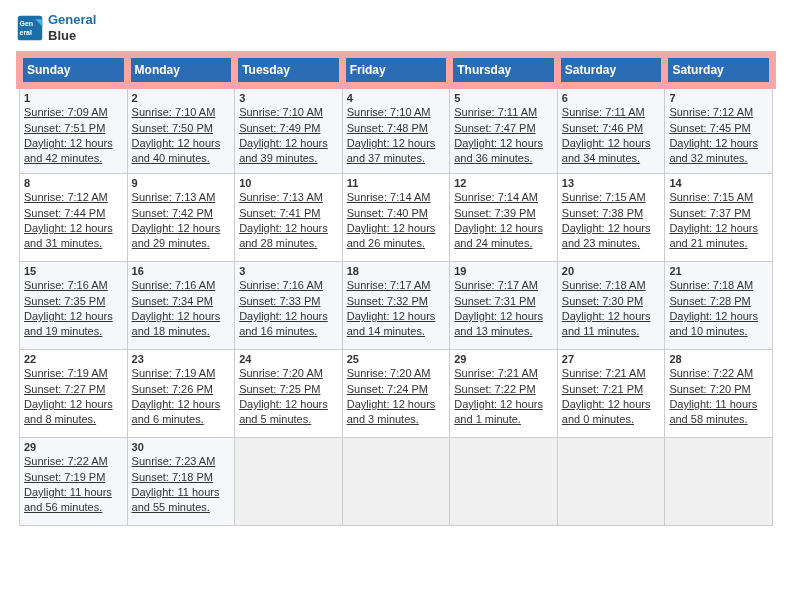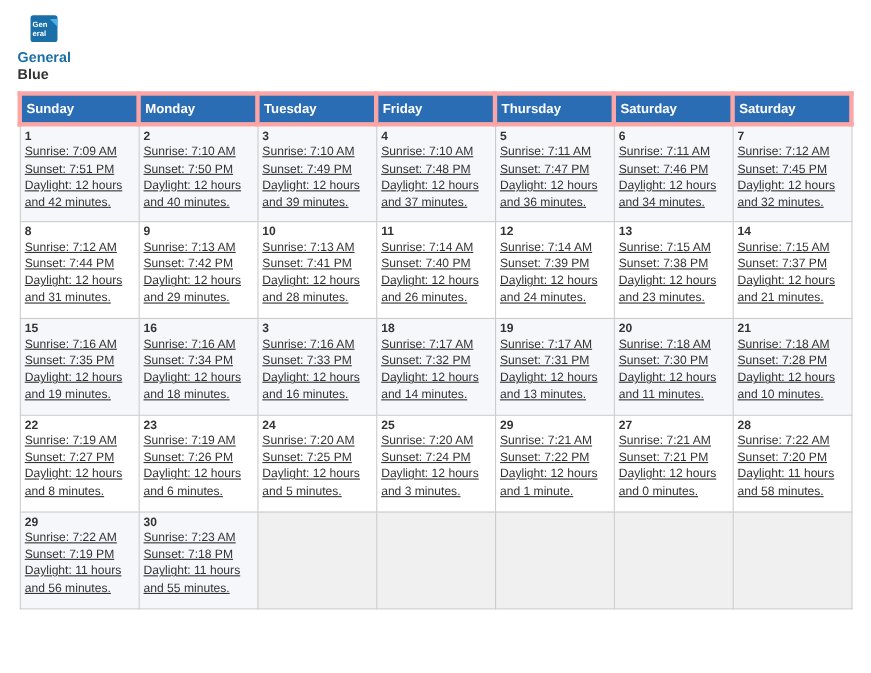--- a/index.html
+++ b/index.html
@@ -19,21 +19,20 @@
     .header-row {
       display: flex;
       justify-content: space-between;
       align-items: flex-start;
       margin-bottom: 8px;
     }
     .logo-area {
       display: flex;
       align-items: center;
       gap: 4px;
-      flex-direction: column;
     }
     .logo-text {
       font-size: 13px;
       font-weight: bold;
       color: #333;
       line-height: 1.2;
     }
     .logo-text span {
       color: #1a6fa8;
     }
@@ -59,21 +58,21 @@
       border-collapse: collapse;
       table-layout: fixed;
     }
     thead tr th {
       background: #2a6db5;
       color: #fff;
       font-size: 12px;
       font-weight: bold;
       padding: 5px 4px;
       text-align: left;
-      border: 4px solid #fca5a5;
+      border: 7px solid #fca5a5;
     }
     tbody tr td {
       border: 1px solid #ccc;
       vertical-align: top;
       padding: 3px 4px;
       font-size: 9.5px;
       color: #333;
       height: 88px;
       background: #fff;
     }

